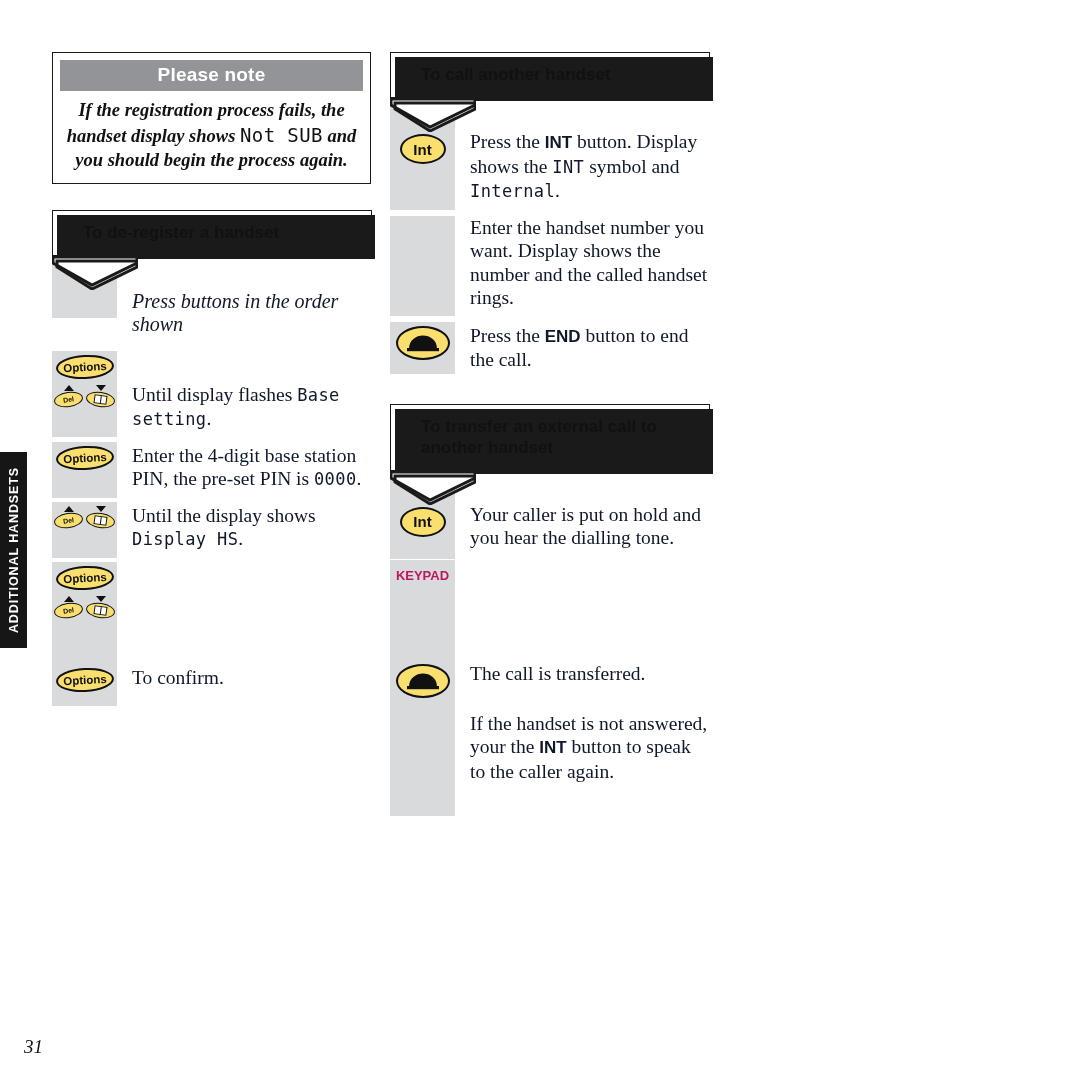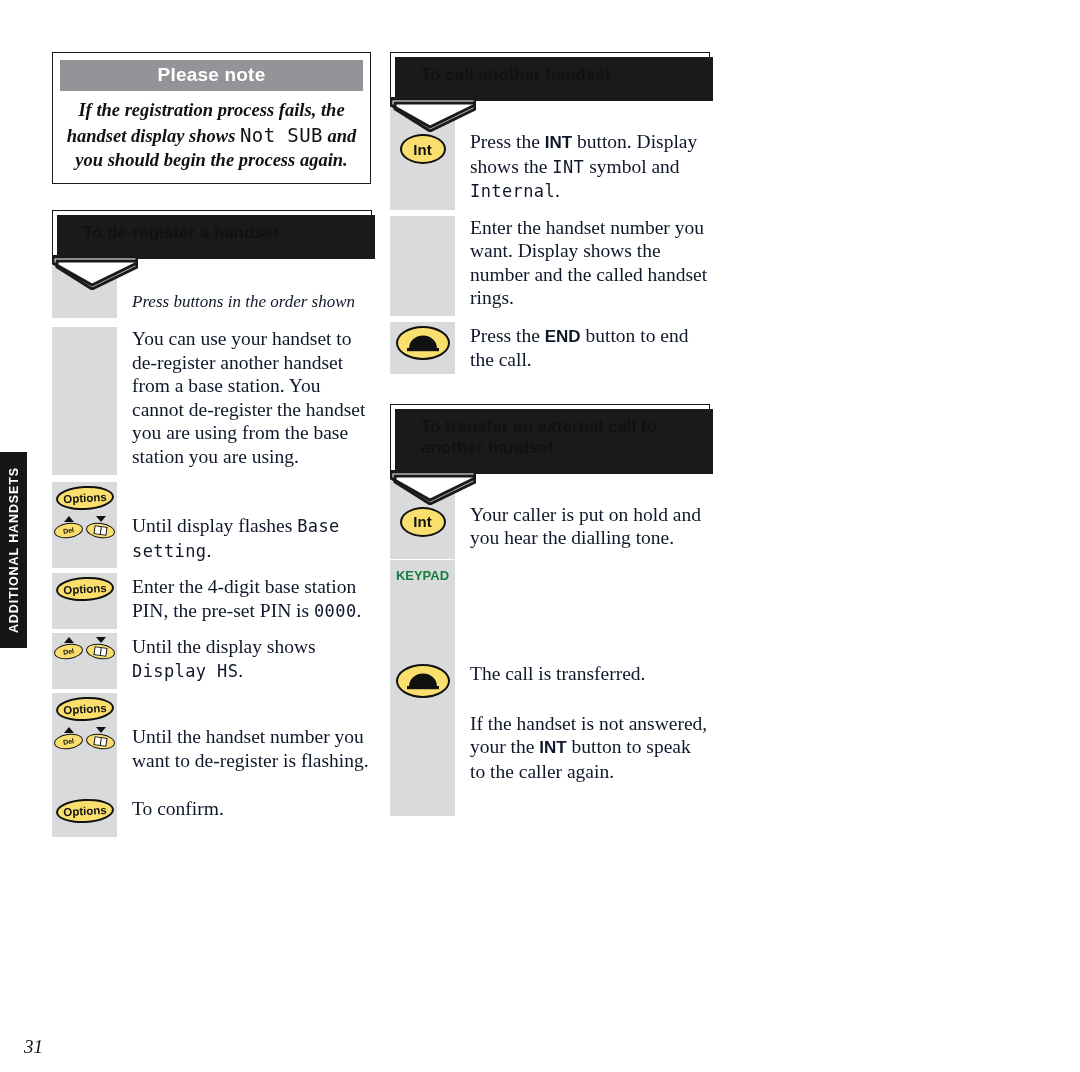--- a/index.html
+++ b/index.html
@@ -144,21 +144,21 @@
     flex: 1;
     padding-left: 15px;
     padding-bottom: 10px;
     font-family: "Liberation Serif", serif;
     font-size: 19.5px;
     line-height: 23.5px;
     color: #0f172a;
   }
   .row-text.italic {
     font-style: italic;
-    font-size: 17px;
+    font-size: 20px;
     padding-bottom: 14px;
   }
   .row-text.pad-top { padding-top: 2px; }
 
   .spacer-row { display: flex; }
   .spacer-row .row-icon { padding: 0; }
   .spacer-row .row-text { padding-bottom: 0; }
 
   
   .key-options {
@@ -255,21 +255,21 @@
     border: 2.4px solid #111111;
     display: flex;
     align-items: center;
     justify-content: center;
     box-sizing: border-box;
   }
   .key-keypad {
     font-family: "Liberation Sans", sans-serif;
     font-weight: bold;
     font-size: 13px;
-    color: #15803d;
+    color: #be185d;
     padding-top: 4px;
   }
 
   
   .lcd {
     font-family: "DejaVu Sans Mono", monospace;
     font-size: 17px;
     letter-spacing: 0.4px;
     font-style: normal;
     font-weight: normal;
@@ -322,24 +322,20 @@
     <div class="spacer-row">
       <div class="row-icon" style="height:34px;"></div>
       <div class="row-text"></div>
     </div>
 
     <div class="row">
       <div class="row-icon" style="height:28px;"></div>
       <div class="row-text italic">Press buttons in the order shown</div>
     </div>
 
-    <div class="row">
-      <div class="row-icon" style="height:148px;"></div>
-      <div class="row-text" style="padding-bottom:14px;">You can use your handset to de-register another handset from a base station. You cannot de-register the handset you are using from the base station you are using.</div>
-    </div>
 
     <div class="row">
       <div class="row-icon" style="height:30px;">
         <div class="key-options">Options</div>
       </div>
       <div class="row-text"></div>
     </div>
 
     <div class="row">
       <div class="row-icon" style="height:56px;">
@@ -399,21 +395,20 @@
             <div class="key-small left">Del</div>
           </div>
           <div class="key-small-wrap">
             <div class="arrow-dn"></div>
             <div class="key-small right">
                 <span class="book-glyph"></span>
               </div>
           </div>
         </div>
       </div>
-      <div class="row-text pad-top">Until the handset number you want to de-register is flashing.</div>
     </div>
 
     <div class="row">
       <div class="row-icon" style="height:42px;">
         <div class="key-options">Options</div>
       </div>
       <div class="row-text pad-top">To confirm.</div>
     </div>
 
   </div>

